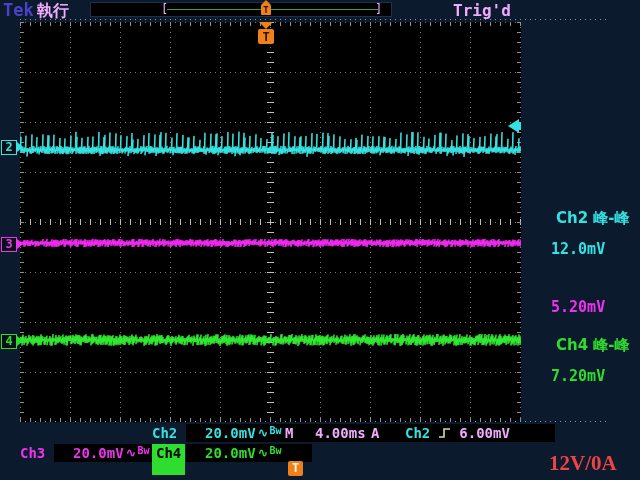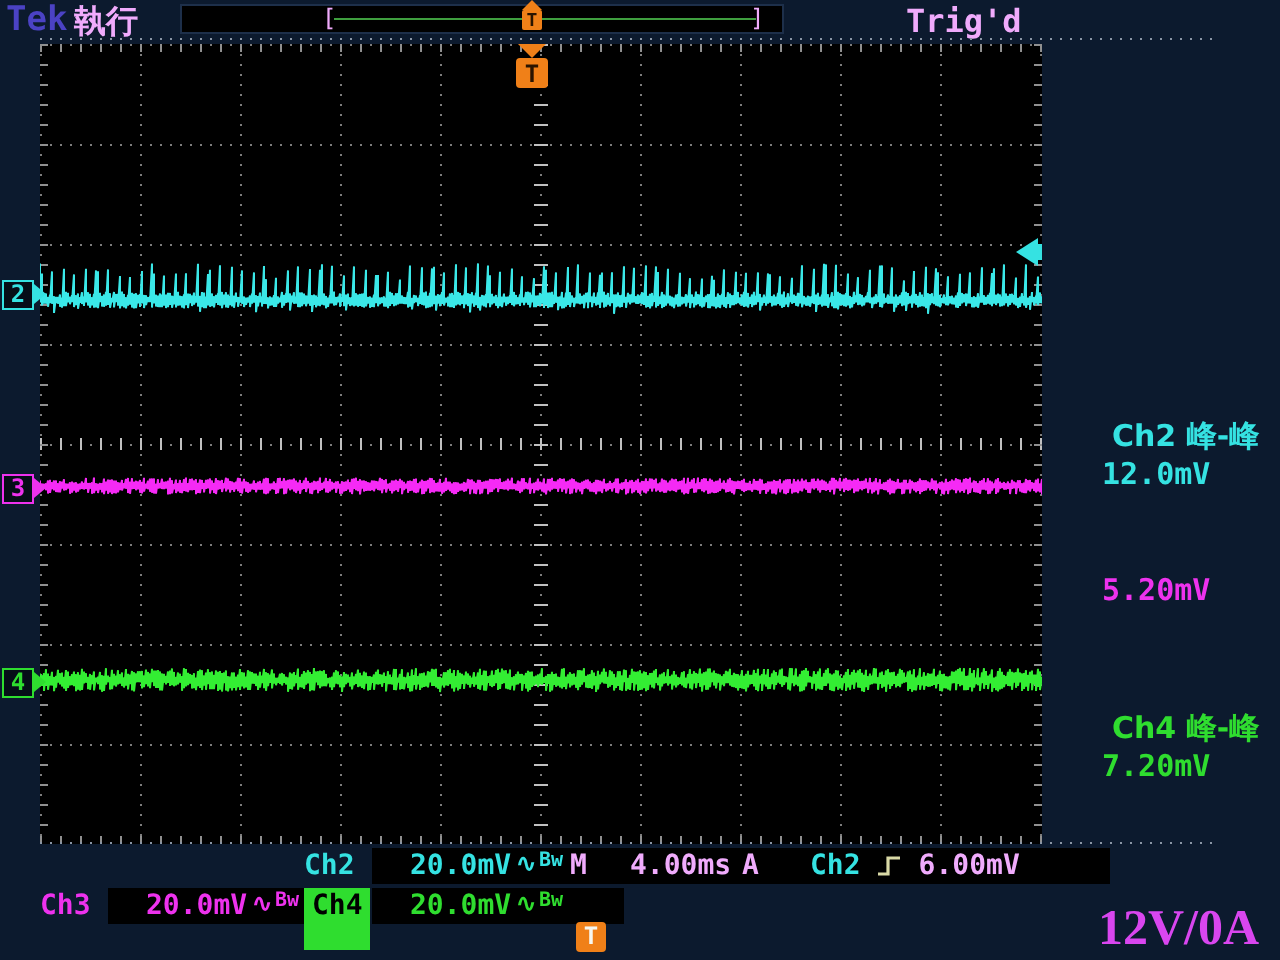--- a/index.html
+++ b/index.html
@@ -35,28 +35,28 @@
   .chmark{display:flex;align-items:center;height:16px;}
   .chmark .bx{
     width:14px;height:13px;border:1px solid currentColor;background:#060e18;
     font-size:12px;line-height:13px;font-weight:bold;text-align:center;
   }
   .chmark .ar{
     width:0;height:0;border-top:5px solid transparent;
     border-bottom:5px solid transparent;border-left:6px solid currentColor;
   }
   .meas-label{font-weight:bold;font-size:15px;white-space:nowrap;margin-left:19px;}
-  .meas-value{font-weight:bold;font-size:15px;padding-left:14px;white-space:nowrap;}
+  .meas-value{font-weight:bold;font-size:15px;padding-left:14px;white-space:nowrap;margin-top:12px;}
   .tbox{
     width:15px;height:15px;background:#f08018;border-radius:2px;
     color:#f7f7f0;font-weight:bold;font-size:12px;line-height:15px;text-align:center;
   }
   .psu{
     font-family:"Liberation Serif","DejaVu Serif",serif;
-    font-weight:bold;font-size:25px;color:#d946ef;white-space:nowrap;
+    font-weight:bold;font-size:21px;color:#ef4444;white-space:nowrap;
   }
   .ch4badge{
     background:#2fdd2f;color:#000;height:31px;line-height:18px;
     padding:0 4px;font-weight:bold;font-size:14px;
   }
 </style>
 </head>
 <body>
 
 <div class="scr">
@@ -410,21 +410,21 @@
       <span class="ar"></span>
   </div>
 
   <div class="r cyan" style="left:537px;top:209px;">
     <div class="meas-label cjk">Ch2 峰-峰</div>
     <div class="meas-value">12.0mV</div>
   </div>
   <div class="r mag" style="left:537px;top:286px;">
     <div class="meas-value">5.20mV</div>
   </div>
-  <div class="r grn" style="left:537px;top:355px;">
+  <div class="r grn" style="left:537px;top:336px;">
     <div class="meas-label cjk">Ch4 峰-峰</div>
     <div class="meas-value">7.20mV</div>
   </div>
 
   <div class="r cyan b f14" style="left:152px;top:424px;">Ch2</div>
   <div class="r blackbox cyan" style="left:186px;top:424px;width:88px;">
     <span>20.0mV</span>
       <span class="coup">∿</span>
       <span class="bw">Bw</span>
   </div>

